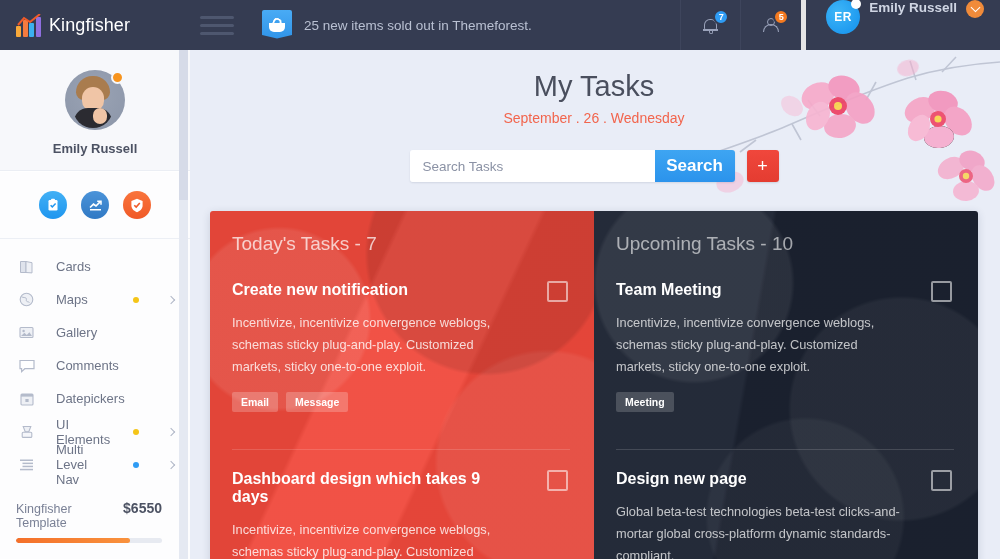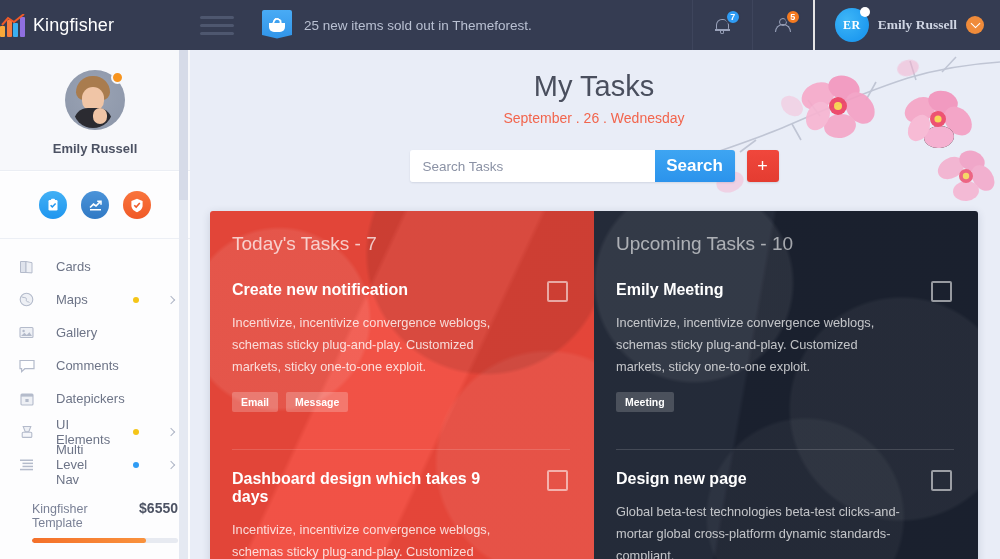--- a/index.html
+++ b/index.html
@@ -10,21 +10,21 @@
     background: #e8ecf5;
   }
   .app { position: relative; width: 1000px; height: 559px; }
 
   
   .topbar {
     position: absolute; top: 0; left: 0; width: 1000px; height: 50px;
     background: #353c52; display: flex; align-items: center;
     z-index: 40;
   }
-  .brand { display: flex; align-items: center; width: 190px; gap: 7px; }
+  .brand { display: flex; align-items: center; width: 190px; padding-left: 16px; gap: 7px; }
   .brand-logo { width: 26px; height: 24px; position: relative; }
   .bl-bar { position: absolute; bottom: 0; border-radius: 1px; }
   .bl1 { left: 0; width: 5px; height: 11px; background: #f8a93a; }
   .bl2 { left: 6.5px; width: 5px; height: 17px; background: #f47b3f; }
   .bl3 { left: 13px; width: 5px; height: 14px; background: #3bb0f0; }
   .bl4 { left: 19.5px; width: 5px; height: 20px; background: #8f6fe0; }
   .bl-line { position: absolute; top: 1px; left: 1px; width: 24px; height: 13px; }
   .brand-name { color: #fff; font-size: 18px; letter-spacing: .1px; }
 
   .hamburger { width: 34px; margin-left: 10px; display: flex; flex-direction: column; gap: 5px; cursor: pointer; }
@@ -58,21 +58,21 @@
   .person-head { position:absolute; top:1px; left:4px; width:8px; height:8px; border:1.6px solid #9aa2ba; border-radius:50%; }
   .person-body { position:absolute; bottom:2px; left:0; width:16px; height:8px; border:1.6px solid #9aa2ba; border-bottom:none; border-radius: 8px 8px 0 0; }
   .badge {
     position: absolute; top: 9px; font-size: 9px; font-weight: bold; color: #fff;
     width: 16px; height: 16px; border-radius: 50%; display:flex; align-items:center; justify-content:center;
     border: 2px solid #353c52;
   }
   .badge-blue { background: #2f9cf4; left: 32px; }
   .badge-orange { background: #f47a20; left: 32px; }
 
-  .user-cell { display:flex; align-items:center; gap:9px; padding: 0 16px 0 20px; border-left:2px solid #e5e5e5; height:50px; cursor:pointer;font-family:Liberation Serif, serif; }
+  .user-cell { display:flex; gap:9px; padding: 0 16px 0 20px; border-left:5px solid #e5e5e5; height:50px; cursor:pointer; }
   .avatar-wrap { position: relative; width: 34px; height: 34px; }
   .avatar-circle {
     width: 34px; height: 34px; border-radius: 50%;
     background: radial-gradient(circle at 35% 35%, #3eb6f7, #1f9bf0 70%);
     color: #fff; font-size: 12px; font-weight: bold;
     display: flex; align-items: center; justify-content: center; letter-spacing: .5px;
   }
   .avatar-dot { position:absolute; top:-1px; right:-1px; width:10px; height:10px; border-radius:50%; background:#fff; }
   .user-name { color: #cfd5e3; font-size: 13.5px; font-weight: bold; }
   .caret {
@@ -118,21 +118,21 @@
     display: flex; align-items: center; height: 33px; padding: 0 16px 0 18px;
     cursor: pointer; gap: 21px;
   }
   .nav-ico { width: 17px; height: 16px; display:flex; align-items:center; justify-content:center; flex: 0 0 17px; }
   .nav-label { font-size: 13px; color: #6d7487; flex: 1; }
   .nav-dot { width: 6px; height: 6px; border-radius: 50%; }
   .dot-yellow { background: #f5c518; }
   .dot-blue { background: #2f9cf4; }
   .nav-chevron { margin-left: 8px; width: 6px; height: 6px; border-right: 1.6px solid #aeb5c6; border-top: 1.6px solid #aeb5c6; transform: rotate(45deg); }
 
-  .tpl-block { position: absolute; bottom: 0; left: 16px; width: 178px; padding: 14px 16px 16px; background:#fdfdfe; }
+  .tpl-block { position: absolute; bottom: 0; left: 0; width: 178px; padding: 14px 16px 16px; background:#fdfdfe; }
   .tpl-row { display: flex; justify-content: space-between; align-items: baseline; margin-bottom: 8px; }
   .tpl-name { font-size: 12.5px; color: #7a8196; }
   .tpl-price { font-size: 14px; color: #4c5263; font-weight: bold; }
   .tpl-bar { height: 5px; background: #e7eaf1; border-radius: 3px; overflow: hidden; }
   .tpl-fill { height: 100%; background: linear-gradient(90deg,#f4702a,#f9923d); border-radius: 3px; }
 
   .sb-scroll { position: absolute; top: 50px; left: 179px; width: 9px; height: 509px; background: #e5e9f2; z-index: 31; }
   .sb-thumb { position: absolute; top: 0; left: 0; width: 9px; height: 150px; background: #d6dbe8; }
 
   
@@ -488,21 +488,21 @@
           </div>
         </div>
       </div>
 
       <div class="panel panel-upcoming">
         <div class="panel-bg"></div>
         <div class="panel-inner">
           <div class="panel-title">Upcoming Tasks - 10</div>
 
           <div class="task">
-            <div class="task-title">Emily Meeting</div>
+            <div class="task-title">Team Meeting</div>
             <div class="task-desc">Incentivize, incentivize convergence weblogs, schemas sticky plug-and-play. Customized markets, sticky one-to-one exploit.</div>
             <div class="task-tags">
               <span class="tag">Meeting</span>
             </div>
             <div class="task-check"></div>
           </div>
 
           <div class="task">
             <div class="task-title">Design new page</div>
             <div class="task-desc">Global beta-test technologies beta-test clicks-and-mortar global cross-platform dynamic standards-compliant.</div>

